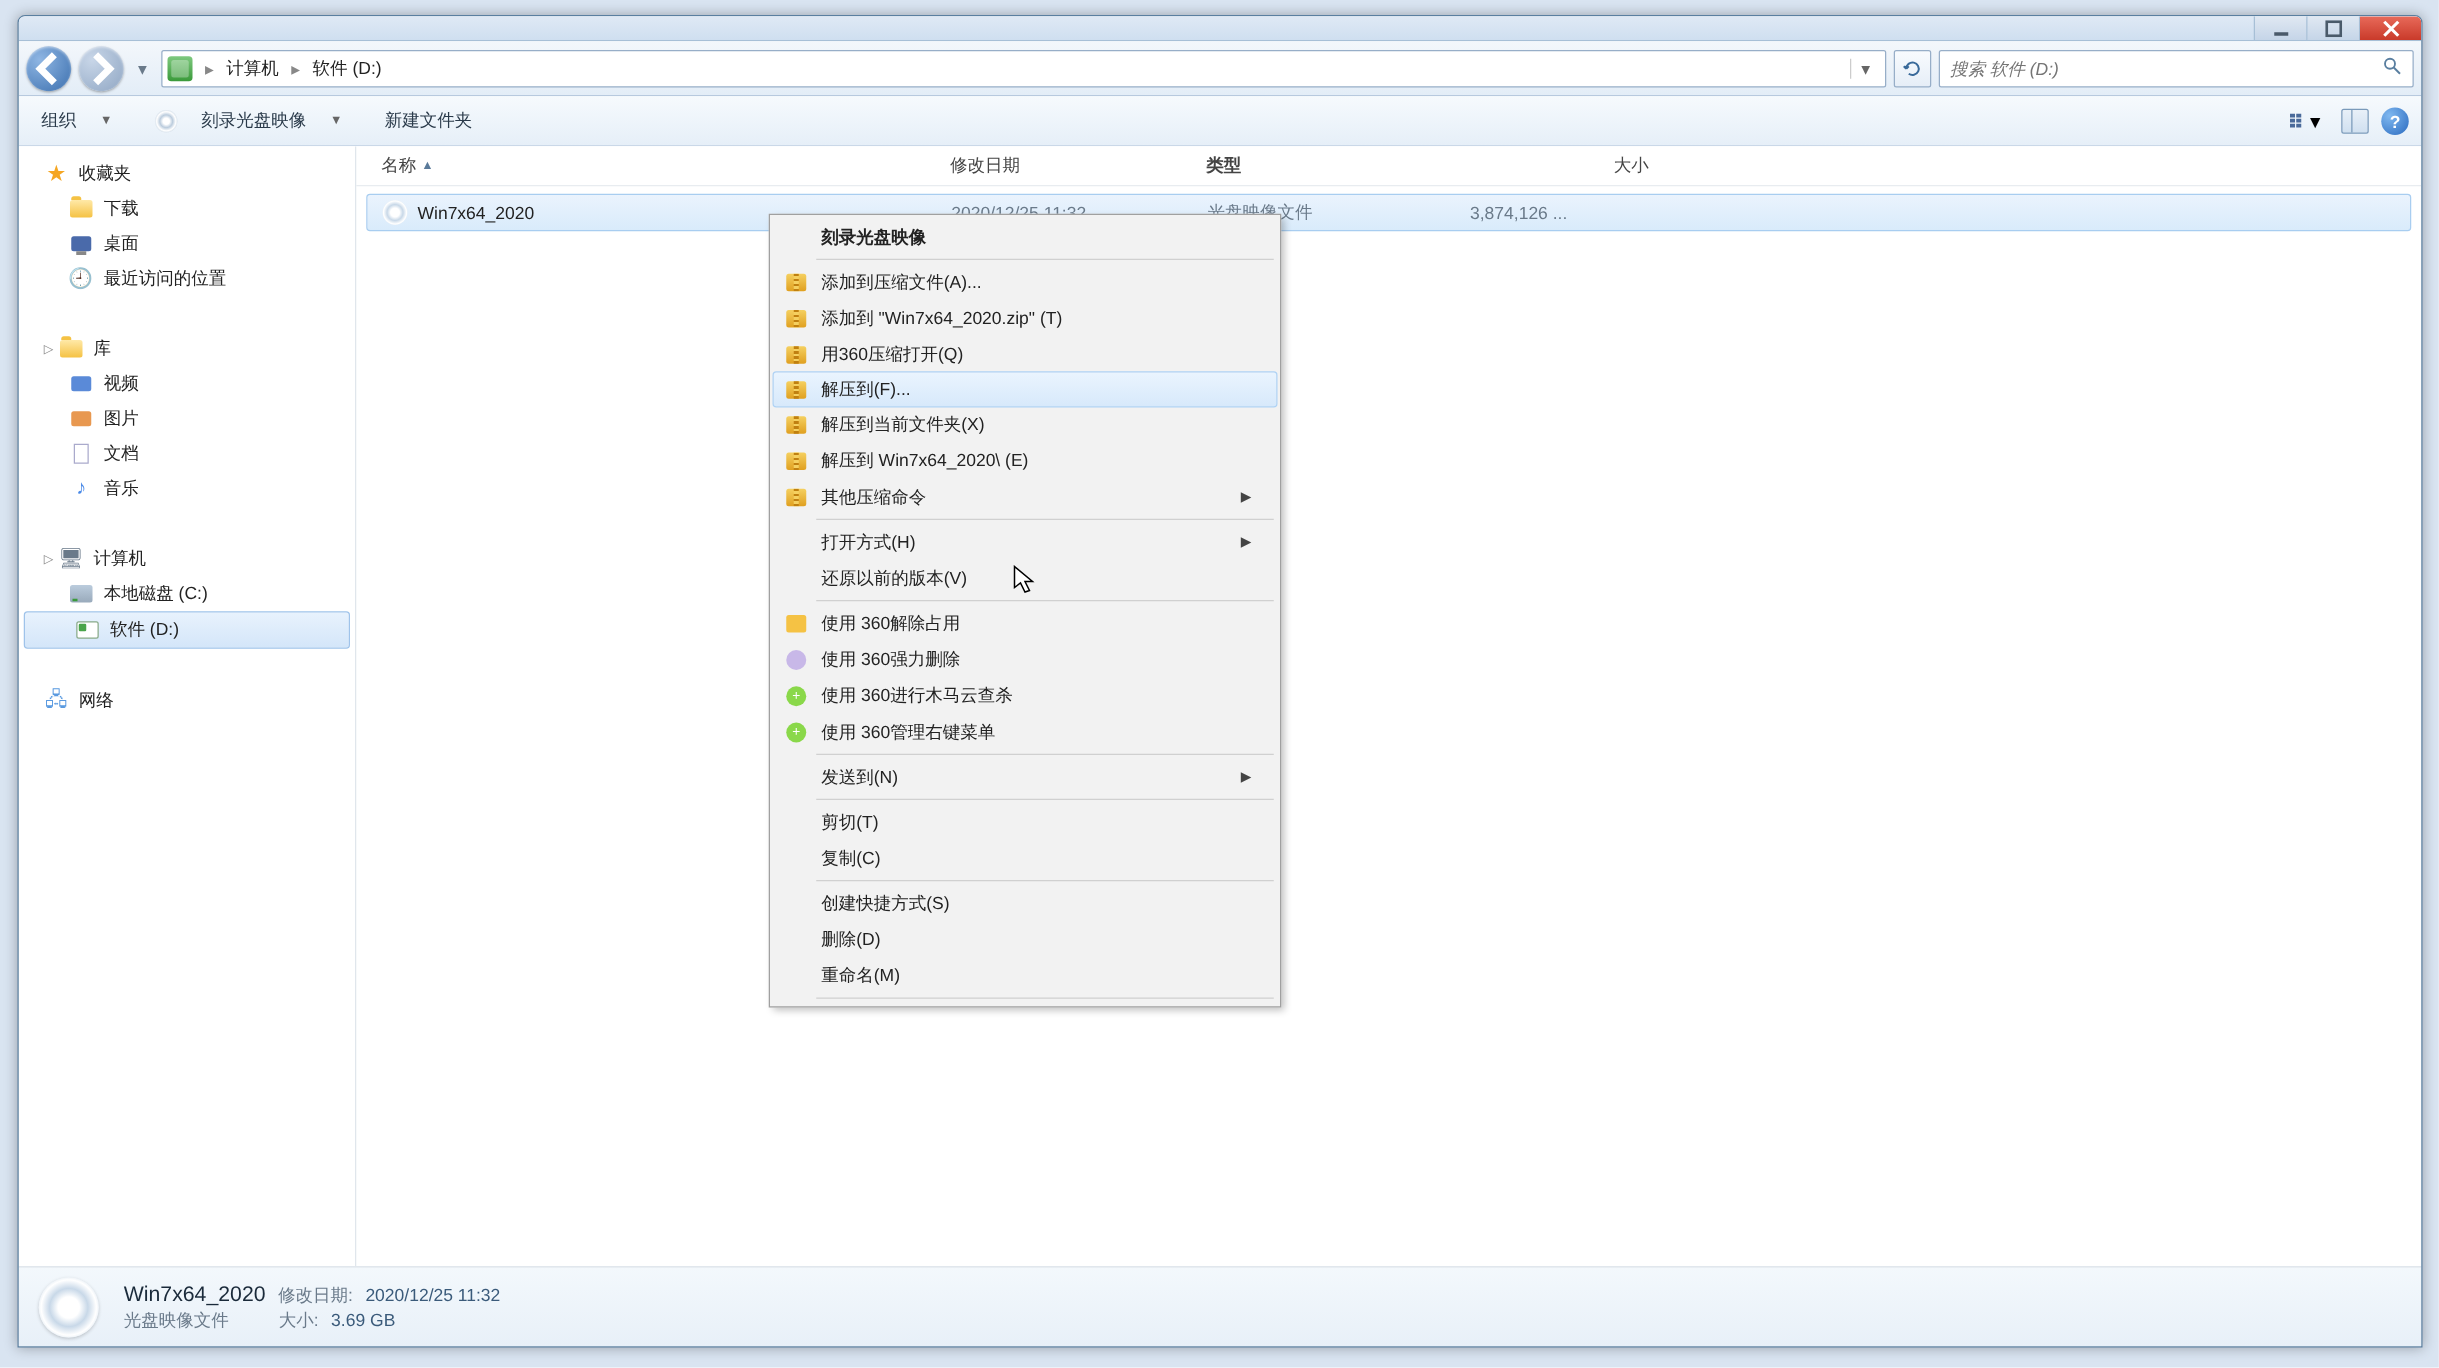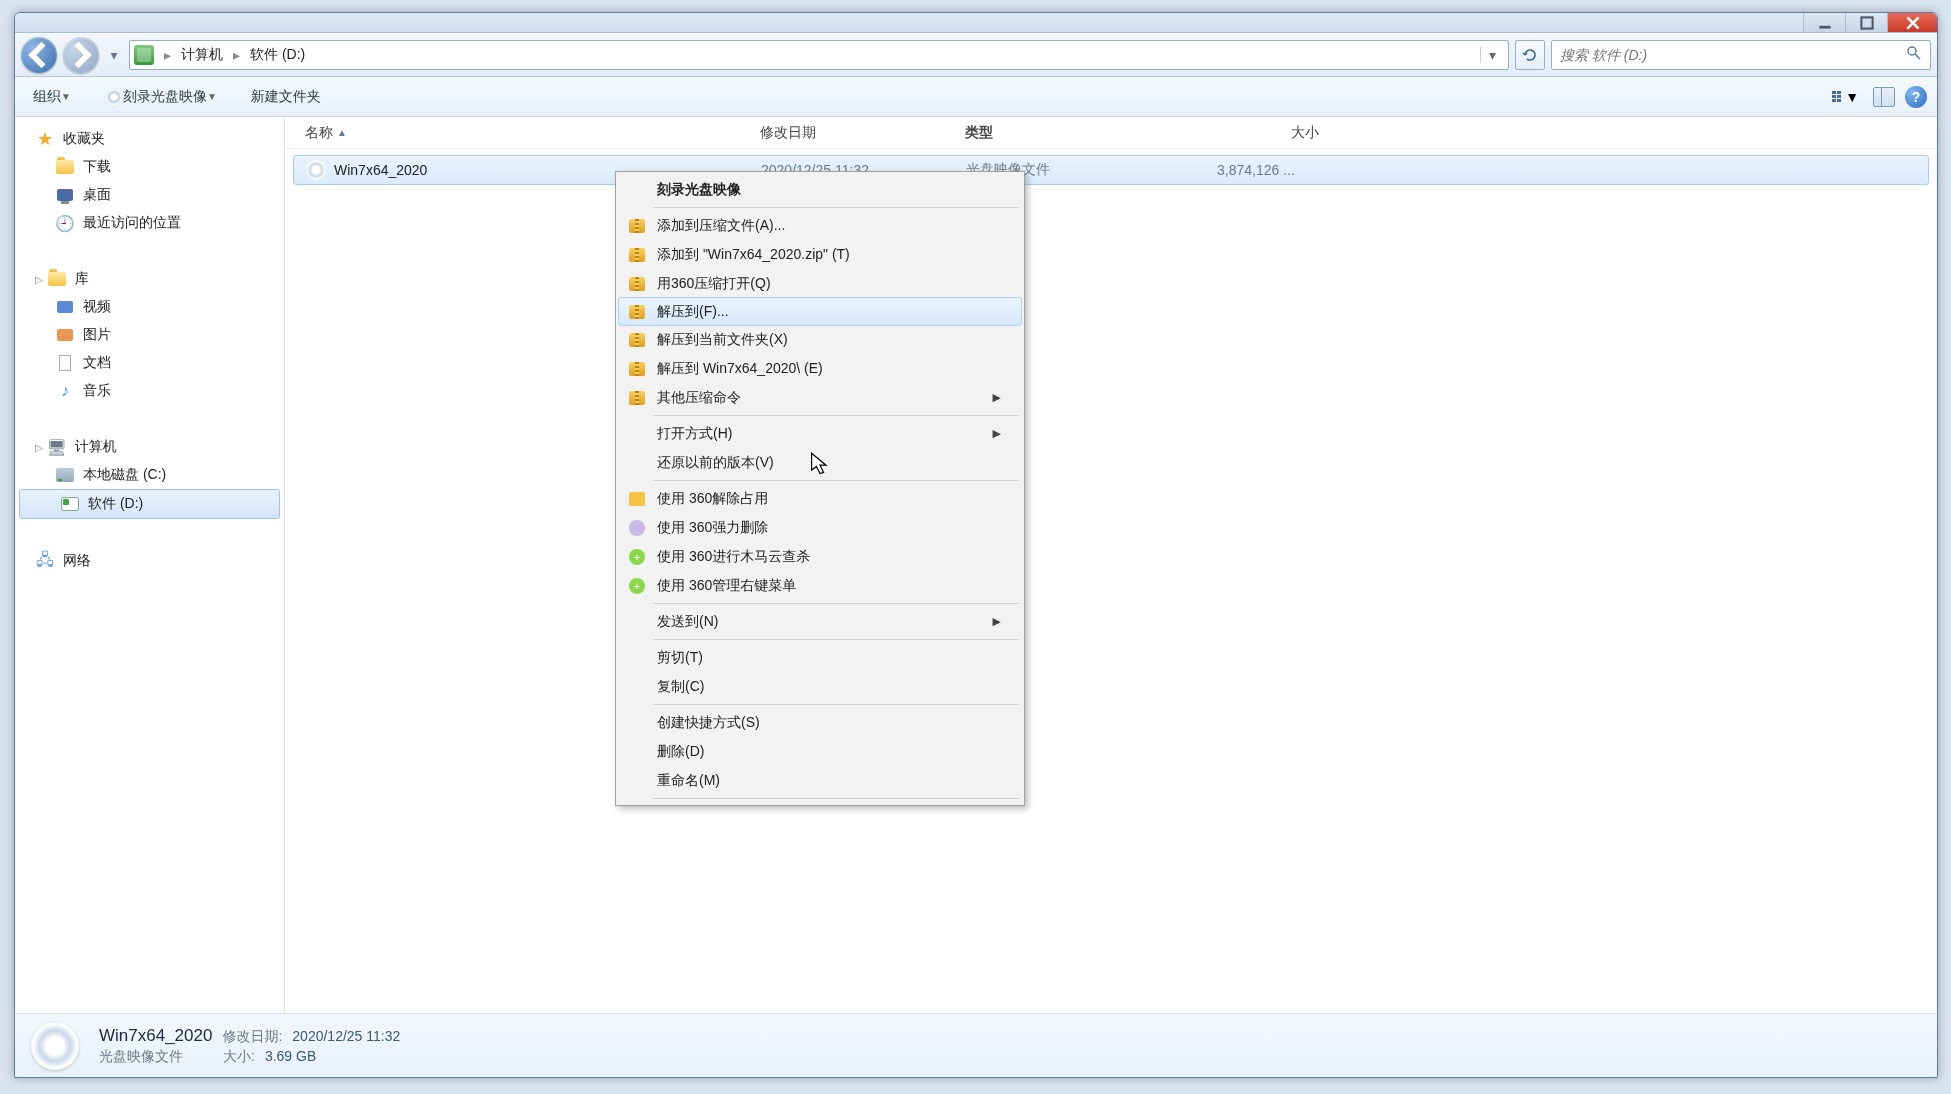--- a/index.html
+++ b/index.html
@@ -65,21 +65,21 @@
   }
   .search-box input { border:none; outline:none; flex:1; color:#666; font-style:italic; font-size:14px;}
   .search-box .sicon { color:#5a7fa0; }
   
   .toolbar {
     height: 40px;
     background: linear-gradient(#f6fafd,#e6eff8);
     border-bottom:1px solid #cad8e8;
     display:flex; align-items:center; padding:0 10px; gap:18px;
   }
-  .tb-btn { display:flex; align-items:center; gap:0; color:#2a3a4a; padding:4px 8px;justify-content:space-between;}
+  .tb-btn { display:flex; align-items:center; gap:19px; color:#2a3a4a; padding:4px 8px;justify-content:space-between;}
   .tb-btn .drop{ font-size:10px; color:#666;}
   .disc-icon{width:18px;height:18px;border-radius:50%;background:radial-gradient(circle,#fff 20%,#bcd 40%,#fff 60%,#bcd 80%);}
   .tb-right { margin-left:auto; display:flex; gap:10px; align-items:center;}
   .view-btn{display:flex;align-items:center;gap:4px;padding:4px;}
   .view-grid{display:grid;grid-template-columns:repeat(2,4px);gap:1px;}
   .view-grid span{width:4px;height:3px;background:#4a6a9a;}
   .pane-btn{width:22px;height:20px;border:1px solid #7a9aba;background:linear-gradient(#e8f0f8,#d0e0f0);border-radius:2px;position:relative;}
   .pane-btn::before{content:"";position:absolute;left:7px;top:0;bottom:0;width:1px;background:#7a9aba;}
   .help-btn{width:22px;height:22px;border-radius:50%;background:radial-gradient(circle at 30% 30%,#7fb8f0,#2a6abf);color:#fff;display:flex;align-items:center;justify-content:center;font-weight:bold;}
   
@@ -124,21 +124,21 @@
   .file-list{ flex:1; padding:6px 8px;}
   .file-row{
     display:flex; align-items:center; height:30px; padding-left:12px;
     background:linear-gradient(#eaf3fd,#d9ebfb); border:1px solid #a8cdf0; border-radius:3px;
   }
   .file-icon{width:20px;height:20px;margin-right:8px;border-radius:50%;
     background:radial-gradient(circle,#fff 25%,#c8d8e8 45%,#fff 65%,#c8d8e8 85%);}
   .file-row .c-name{width:427px; color:#222;}
   .file-row .c-date{width:205px; color:#6a7a8a;}
   .file-row .c-type{width:210px; color:#6a7a8a;}
-  .file-row .c-size{width:160px; text-align:center; color:#6a7a8a;}
+  .file-row .c-size{width:160px; text-align:left; color:#6a7a8a;}
   
   .context-menu {
     position:absolute; left:330px; top:54px; width:410px;
     background:#f2f2f2; border:1px solid #a0a0a0; box-shadow:3px 3px 6px rgba(0,0,0,.25);
     padding:3px;
   }
   .cm-item{display:flex;align-items:center;height:29px;padding:0 20px 0 38px;position:relative;color:#222;}
   .cm-item.bold{font-weight:bold;}
   .cm-item.hover{background:linear-gradient(#eaf4fe,#d7e9fb);border:1px solid #aed2f5;border-radius:3px;margin:-1px;}
   .cm-item .sub-arrow{margin-left:auto;font-size:11px;color:#444;}

